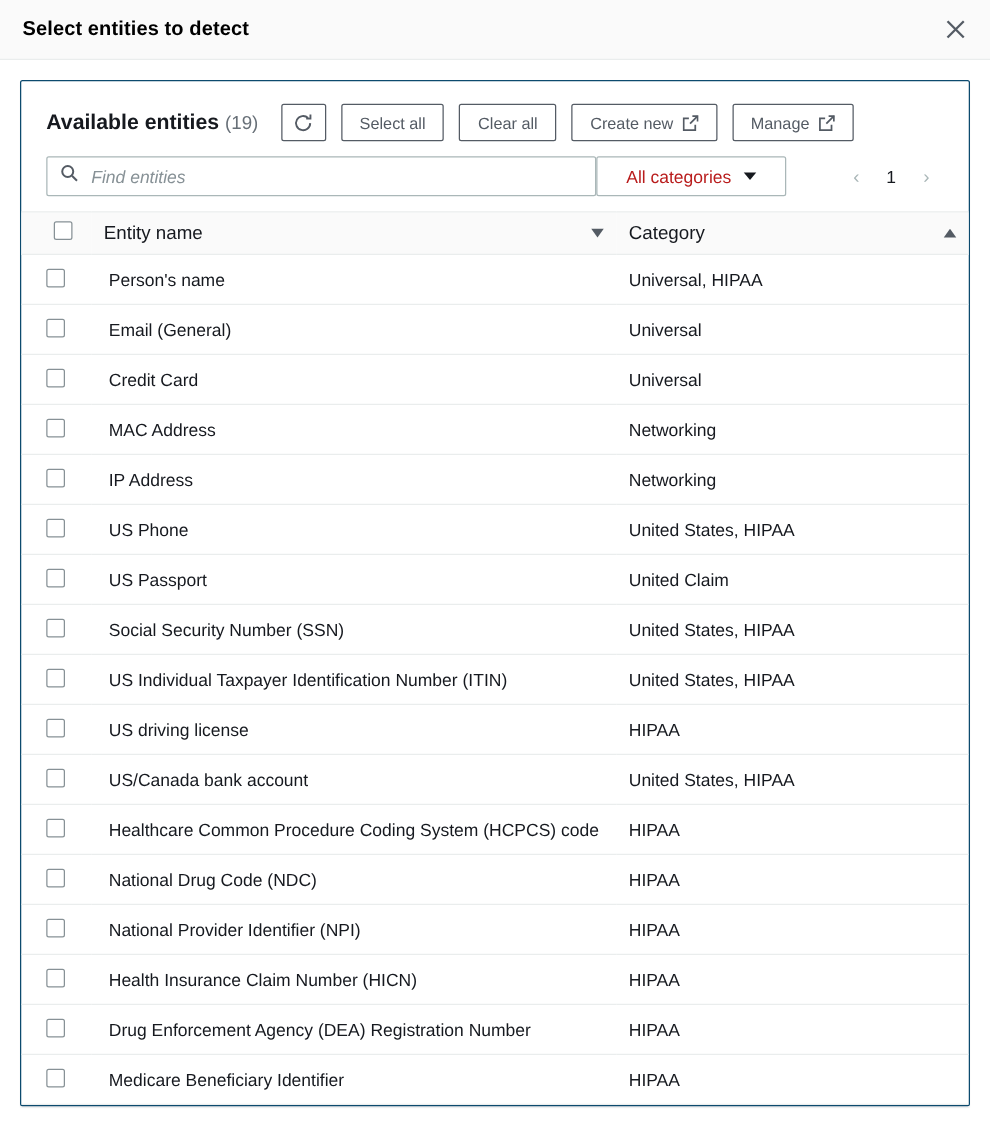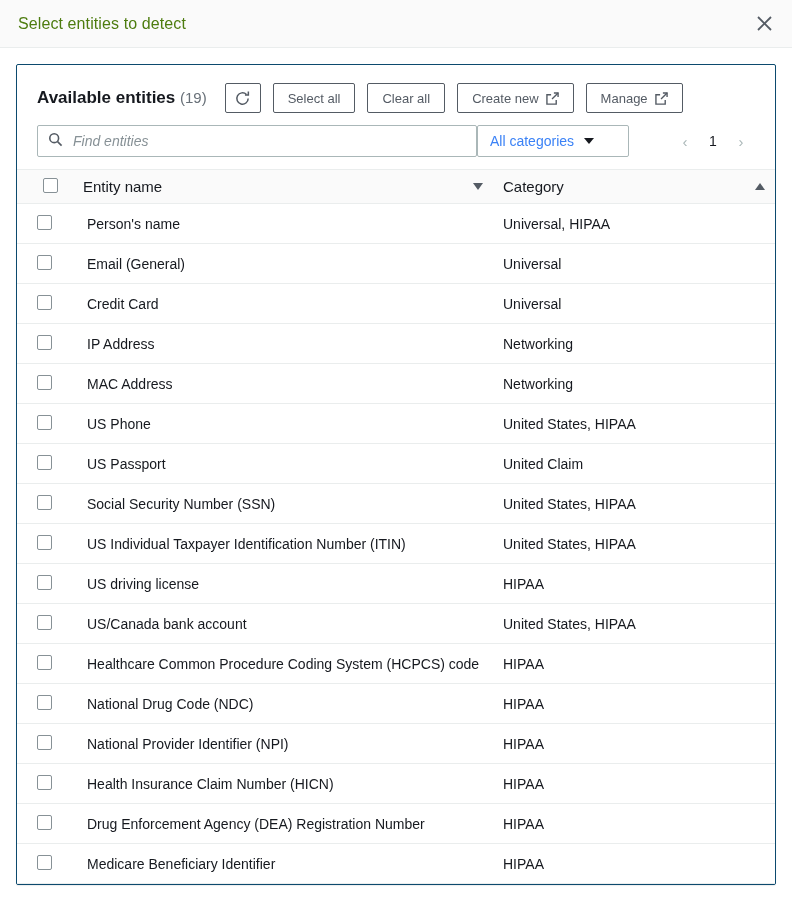--- a/index.html
+++ b/index.html
@@ -19,22 +19,22 @@
     height: 48px;
     background: #fafafa;
     border-bottom: 1px solid #eaeded;
     display: flex;
     align-items: center;
     padding: 0 18px;
     position: relative;
   }
   .modal-title {
     font-size: 16px;
-    font-weight: normal;
-    color: #4d7c0f;
+    font-weight: bold;
+    color: #000000;
     letter-spacing: 0.1px;
   }
   .close-btn {
     position: absolute;
     right: 14px;
     top: 50%;
     transform: translateY(-50%);
     width: 28px;
     height: 28px;
     display: flex;
@@ -131,24 +131,25 @@
   .search-box input::placeholder { color: #879196; font-style: italic; }
 
   .select-box {
     height: 32px;
     min-width: 152px;
     border: 1px solid #aab7b8;
     border-radius: 2px;
     background: #fff;
     display: flex;
     align-items: center;
+    justify-content: center;
     gap: 10px;
     padding: 0 12px;
     font-size: 14px;
-    color: #3b82f6;
+    color: #b91c1c;
     cursor: pointer;
   }
   .caret {
     width: 0; height: 0;
     border-left: 5px solid transparent;
     border-right: 5px solid transparent;
     border-top: 6px solid #16191f;
   }
 
   .pager {
@@ -345,30 +346,30 @@
             <td class="col-name cell-name">Email (General)</td>
             <td class="col-cat">Universal</td>
           </tr>
           <tr>
             <td class="col-check"><span class="cbox"></span></td>
             <td class="col-name cell-name">Credit Card</td>
             <td class="col-cat">Universal</td>
           </tr>
           <tr>
             <td class="col-check"><span class="cbox"></span></td>
+            <td class="col-name cell-name">MAC Address</td>
+            <td class="col-cat">Networking</td>
+          </tr>
+          <tr>
+            <td class="col-check"><span class="cbox"></span></td>
             <td class="col-name cell-name">IP Address</td>
             <td class="col-cat">Networking</td>
           </tr>
           <tr>
             <td class="col-check"><span class="cbox"></span></td>
-            <td class="col-name cell-name">MAC Address</td>
-            <td class="col-cat">Networking</td>
-          </tr>
-          <tr>
-            <td class="col-check"><span class="cbox"></span></td>
             <td class="col-name cell-name">US Phone</td>
             <td class="col-cat">United States, HIPAA</td>
           </tr>
           <tr>
             <td class="col-check"><span class="cbox"></span></td>
             <td class="col-name cell-name">US Passport</td>
             <td class="col-cat">United Claim</td>
           </tr>
           <tr>
             <td class="col-check"><span class="cbox"></span></td>

